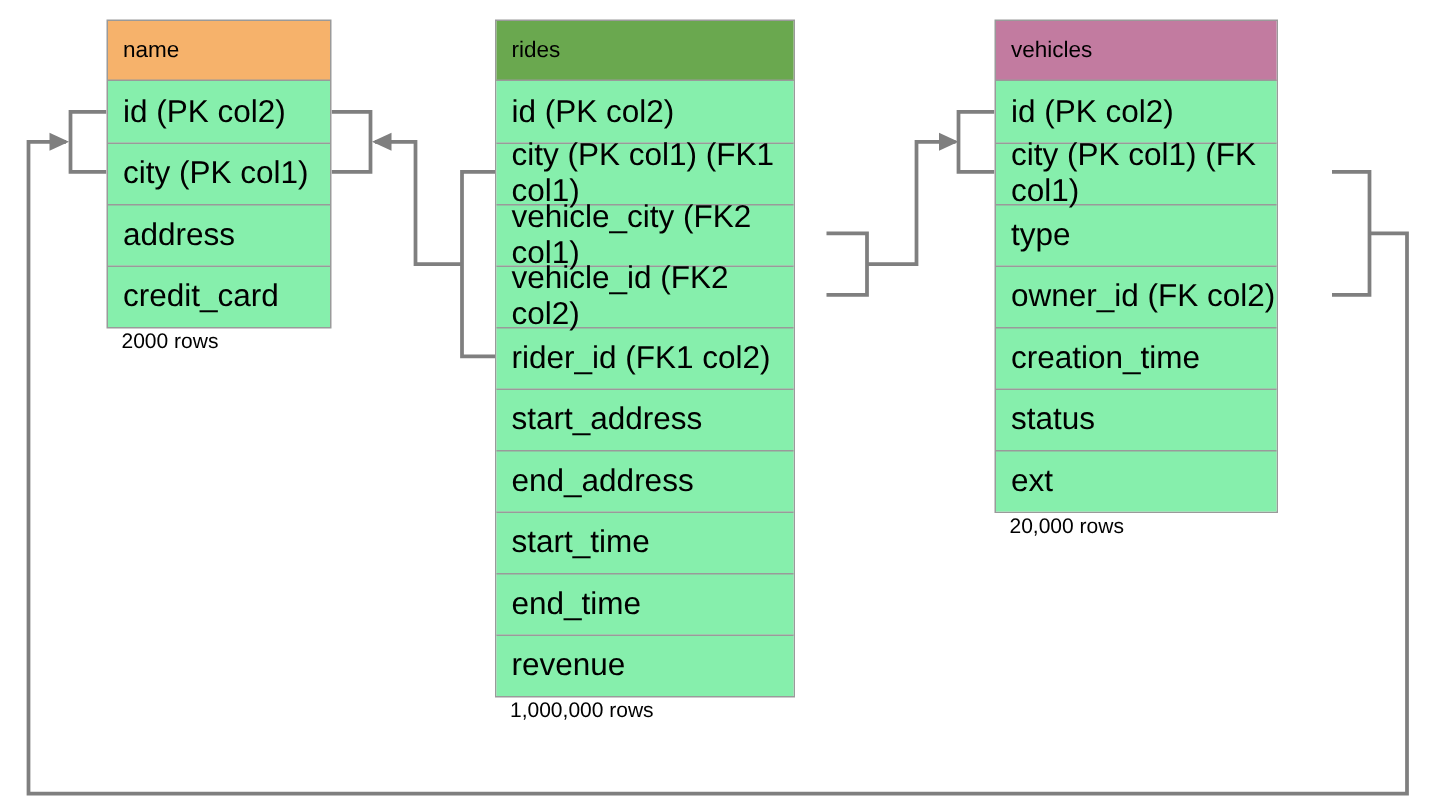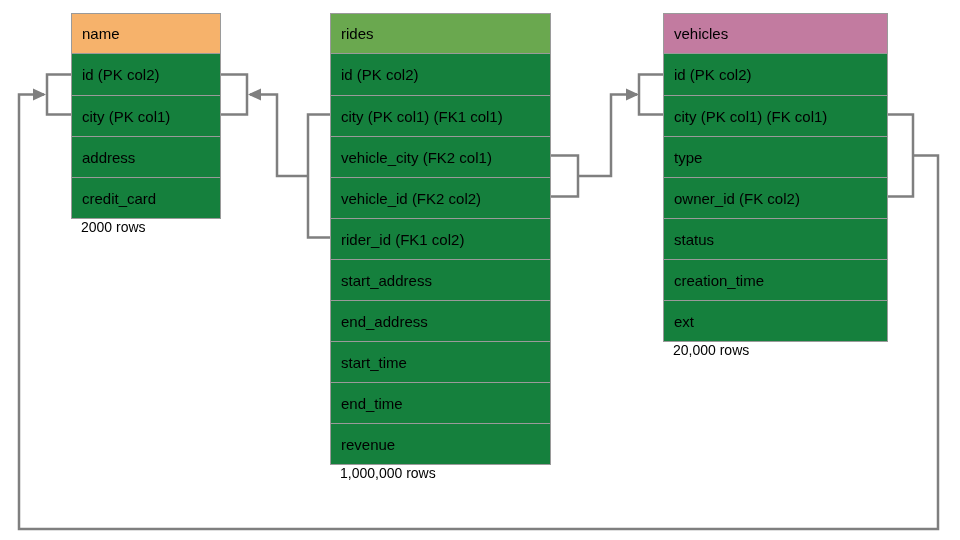--- a/index.html
+++ b/index.html
@@ -50,37 +50,37 @@
     font-size: 15px;
     color: #000000;
     border-bottom: 1px solid #9a9a9a;
   }
   .row {
     box-sizing: border-box;
     height: 41px;
     display: flex;
     align-items: center;
     padding-left: 10px;
-    font-size: 15px;
+    font-size: 21px;
     color: #000000;
-    background: #15803d;
+    background: #86efac;
     border-top: 1px solid #9a9a9a;
   }
   .rows .row:first-child {
     border-top: none;
   }
   .table-caption {
     margin-top: 0;
     padding-left: 10px;
     font-size: 14px;
     color: #000000;
   }
   #table-users    { left: 71px;  top: 13px; width: 150px; }
-  #table-rides    { left: 330px; top: 13px; width: 221px; }
-  #table-vehicles { left: 663px; top: 13px; width: 225px; }
+  #table-rides    { left: 330px; top: 13px; width: 200px; }
+  #table-vehicles { left: 663px; top: 13px; width: 189px; }
 </style>
 </head>
 <body>
 
 <div id="canvas">
 
   <svg id="connectors" viewBox="0 0 960 540" xmlns="http://www.w3.org/2000/svg">
 
     <g>
       <path class="conn" d="M330,114.5 H308 V237.5 H330" style="stroke: rgb(127, 127, 127);"></path>
@@ -137,21 +137,21 @@
   </div>
 
   <div class="table-wrap" id="table-vehicles">
     <div class="table-box">
       <div class="table-header" style="background: rgb(194, 123, 160);">vehicles</div>
       <div class="rows">
           <div class="row">id (PK col2)</div>
           <div class="row">city (PK col1) (FK col1)</div>
           <div class="row">type</div>
           <div class="row">owner_id (FK col2)</div>
+          <div class="row">creation_time</div>
           <div class="row">status</div>
-          <div class="row">creation_time</div>
           <div class="row">ext</div>
         </div>
     </div>
     <div class="table-caption">20,000 rows</div>
   </div>
 
 </div>
 
 </body></html>

